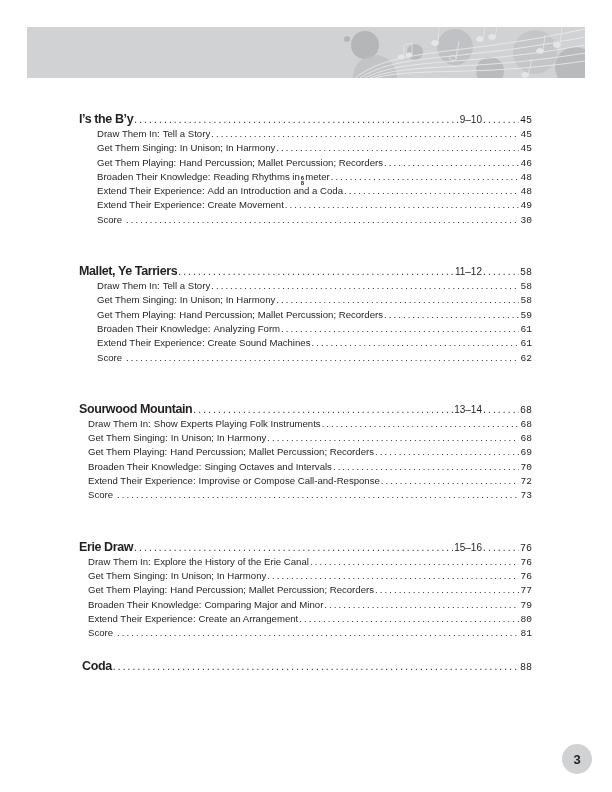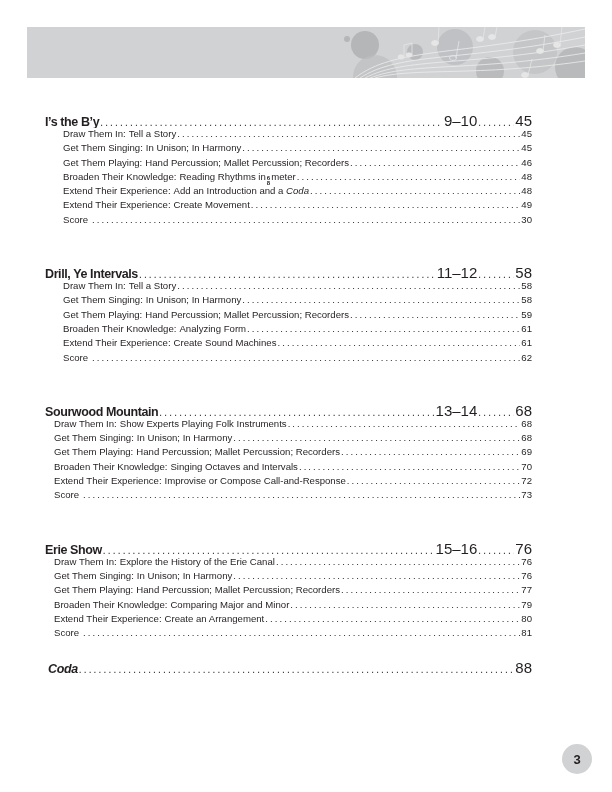--- a/index.html
+++ b/index.html
@@ -1,34 +1,34 @@
 <!DOCTYPE html>
 <html><head>
 <meta charset="utf-8">
 <style>
   html, body { margin: 0; padding: 0; background: #ffffff; }
   body { width: 612px; height: 792px; position: relative; overflow: hidden; font-family: "Liberation Sans", sans-serif; color: #231f20; }
   .banner { position: absolute; left: 27px; top: 27px; width: 558px; height: 51px; background: #d1d2d4; overflow: hidden; }
   .banner svg { position: absolute; right: 0; top: 0; }
   .toc { position: absolute; left: 45px; top: 112px; width: 487px; }
-  .row { display: flex; align-items: baseline; white-space: nowrap; overflow: hidden; }
+  .row { display: flex; align-items: baseline; white-space: nowrap; overflow: hidden; margin-left: 34px; }
   .row .leader { flex: 1 1 auto; overflow: hidden; color: #231f20; letter-spacing: 1.6px; margin: 0 1px; }
   .row .leader::before { content: ". . . . . . . . . . . . . . . . . . . . . . . . . . . . . . . . . . . . . . . . . . . . . . . . . . . . . . . . . . . . . . . . . . . . . . . . . . . . . . . . . . . . . . . . . . . . . . . . . . . . . . . . . . . . . . . . . . . . . . . . . . . . . . . . . . . . . . . . . . . . . . . . . ."; letter-spacing: -0.3px; }
   .row .leader.short { flex: 0 0 auto; width: 36px; }
-  .row .pg { flex: 0 0 auto; text-align: center; }
+  .row .pg { flex: 0 0 auto; text-align: center; font-family: Liberation Mono, monospace; }
   .row .lessons { flex: 0 0 auto; }
   .section-title { font-size: 12.5px; font-weight: bold; letter-spacing: -0.4px; height: 16px; }
-  .section-title .pg, .section-title .lessons { font-weight: normal; font-size: 15px; letter-spacing: 0; }
+  .section-title .pg, .section-title .lessons { font-weight: normal; font-size: 10px; letter-spacing: 0; }
   .section-title .leader { font-weight: normal; font-size: 10px; }
   .sub { font-size: 9.6px; height: 14.3px; }
   .sub .label { font-weight: normal; margin-right: 3px; }
   .indent2 { padding-left: 18px; }
   .indent3 { padding-left: 9px; }
   .gap-l { height: 18px; }
-  .it { font-style: italic; }
+  .it { }
   .meter { display: inline-block; font-size: 6px; line-height: 5px; vertical-align: middle; text-align: center; font-weight: bold; margin: 0 1px; }
   .page-num { position: absolute; left: 562px; top: 744px; width: 30px; height: 30px; border-radius: 50%; background: #d1d2d4; display: flex; align-items: center; justify-content: center; font-weight: bold; font-size: 13px; color: #231f20; }
 </style>
 </head>
 <body>
 
 <div class="banner">
   <svg width="250" height="51" viewBox="0 0 250 51">
     <circle cx="30" cy="18" r="14" fill="#a9aaac" opacity="0.7"></circle>
     <circle cx="12" cy="12" r="3" fill="#b5b6b8"></circle>
@@ -114,21 +114,21 @@
   <div class="row sub indent2">
       <span class="label">Score</span>
       <span class="leader"></span>
       <span class="pg">30</span>
     </div>
 
   <div class="gap-l"></div>
   <div class="gap-l"></div>
 
   <div class="row section-title">
-    <span>Drill, Ye Intervals</span>
+    <span>Mallet, Ye Tarriers</span>
     <span class="leader"></span>
     <span class="lessons">11–12</span>
     <span class="leader short"></span>
     <span class="pg">58</span>
   </div>
   <div class="row sub indent2">
       <span class="label">Draw Them In:</span>
       <span>Tell a Story</span>
       <span class="leader"></span>
       <span class="pg">58</span>
@@ -206,21 +206,21 @@
   <div class="row sub indent3">
       <span class="label">Score</span>
       <span class="leader"></span>
       <span class="pg">73</span>
     </div>
 
   <div class="gap-l"></div>
   <div class="gap-l"></div>
 
   <div class="row section-title">
-    <span>Erie Show</span>
+    <span>Erie Draw</span>
     <span class="leader"></span>
     <span class="lessons">15–16</span>
     <span class="leader short"></span>
     <span class="pg">76</span>
   </div>
   <div class="row sub indent3">
       <span class="label">Draw Them In:</span>
       <span>Explore the History of the Erie Canal</span>
       <span class="leader"></span>
       <span class="pg">76</span>

